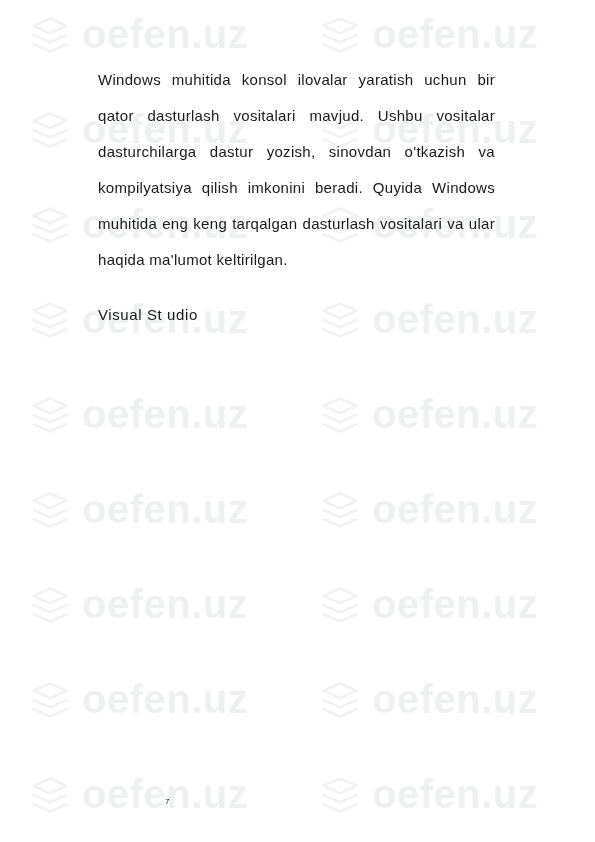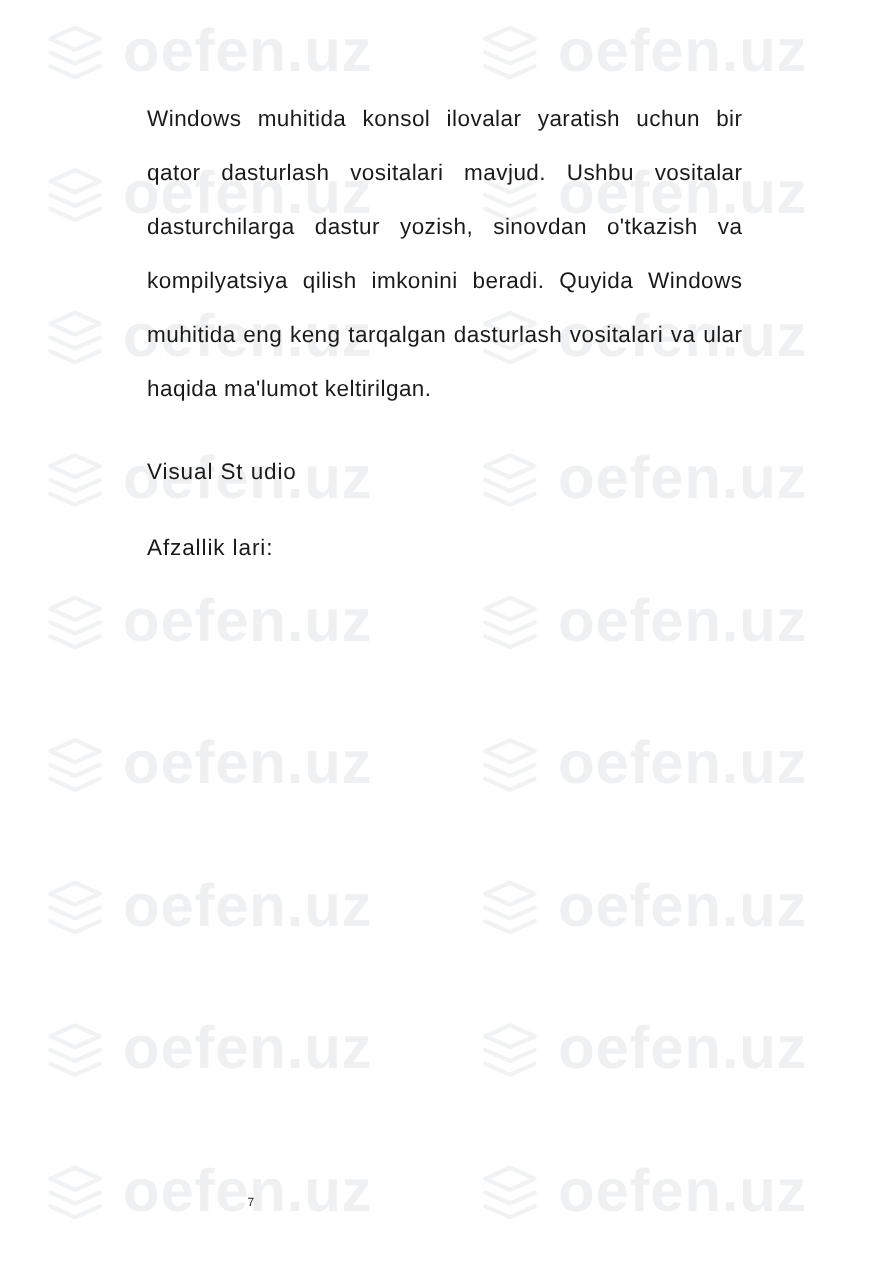--- a/index.html
+++ b/index.html
@@ -267,16 +267,15 @@
         <path d="M6 34 L24 42 L42 34"></path>
       </svg>
     </span>
     <span class="wm-text">oefen.uz</span>
   </div>
 </div>
 
 <div class="content">
   <p class="para">Windows muhitida konsol ilovalar yaratish uchun bir qator dasturlash vositalari mavjud. Ushbu vositalar dasturchilarga dastur yozish, sinovdan o'tkazish va kompilyatsiya qilish imkonini beradi. Quyida Windows muhitida eng keng tarqalgan dasturlash vositalari va ular haqida ma'lumot keltirilgan.</p>
   <p class="heading">Visual St udio</p>
-  <p class="heading">Afzallik lari:</p>
 </div>
 
 <div class="page-number">7</div>
 
 </body></html>

